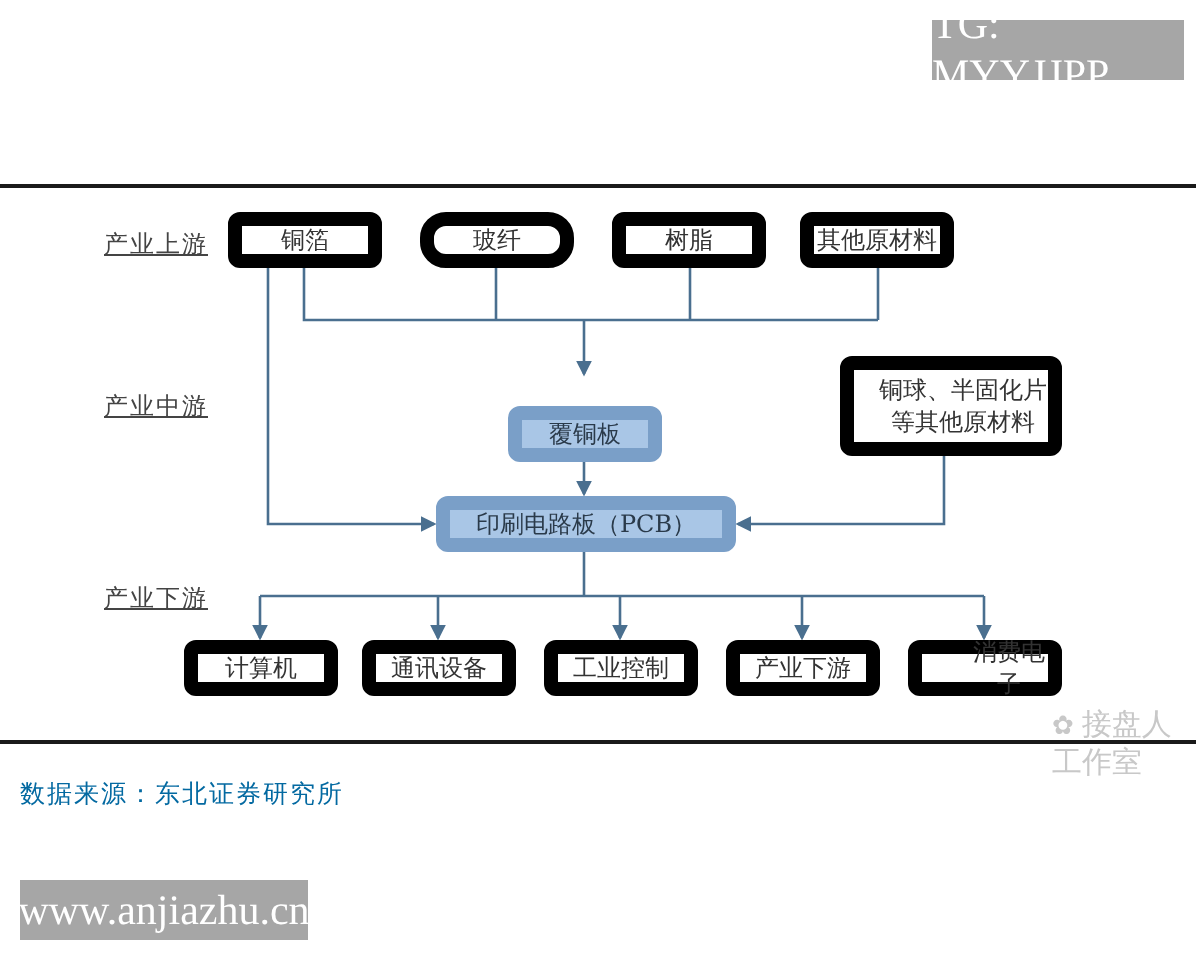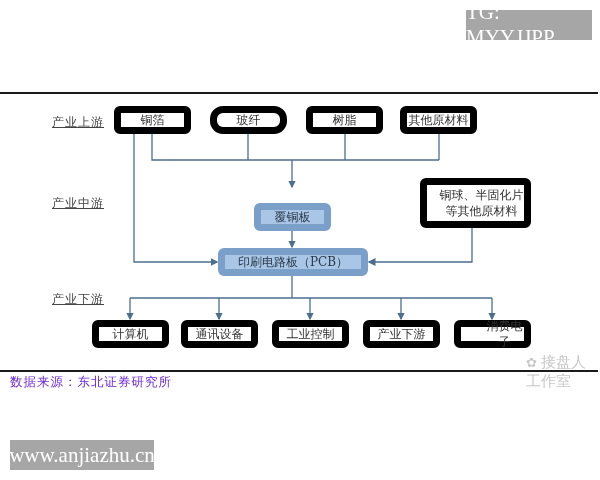--- a/index.html
+++ b/index.html
@@ -7,21 +7,21 @@
          font-family:"DejaVu Serif", serif; color:#333; }
   .hrule { position:absolute; left:0; width:598px; height:2px; background:#1a1a1a; }
   .badge { position:absolute; background:#a6a6a6; color:#fff; font-family:Liberation Serif, serif;
            font-size:21px; display:flex; align-items:center; justify-content:center; }
   .rowlabel { position:absolute; font-size:12px; color:#444; letter-spacing:1px;text-decoration:underline; }
   .box { position:absolute; border:7px solid #000000; border-radius:6px; background:#fff;
          display:flex; align-items:center; justify-content:center; font-size:12px; color:#333;
          box-sizing:border-box; text-align:center; line-height:16px; }
   .box.blue { background:#a9c6e6; border-color:#7a9fc8; color:#2a3a4a; }
   svg.lines { position:absolute; left:0; top:0; }
-  .source { position:absolute; font-size:12.5px; color:#6d28d9; letter-spacing:1px; }
+  .source { position:absolute; font-size:12.5px; color:#0369a1; letter-spacing:1px;margin-top:15px; }
   .wm { position:absolute; font-family:"Liberation Sans", sans-serif; font-size:15px; color:#c8c8c8; }
 </style>
 </head>
 <body>
 
 <div class="badge" style="left:466px; top:10px; width:126px; height:30px;">
   <span>TG: MYYJJPP</span>
 </div>
 
 <div class="hrule" style="top:92px;"></div>

